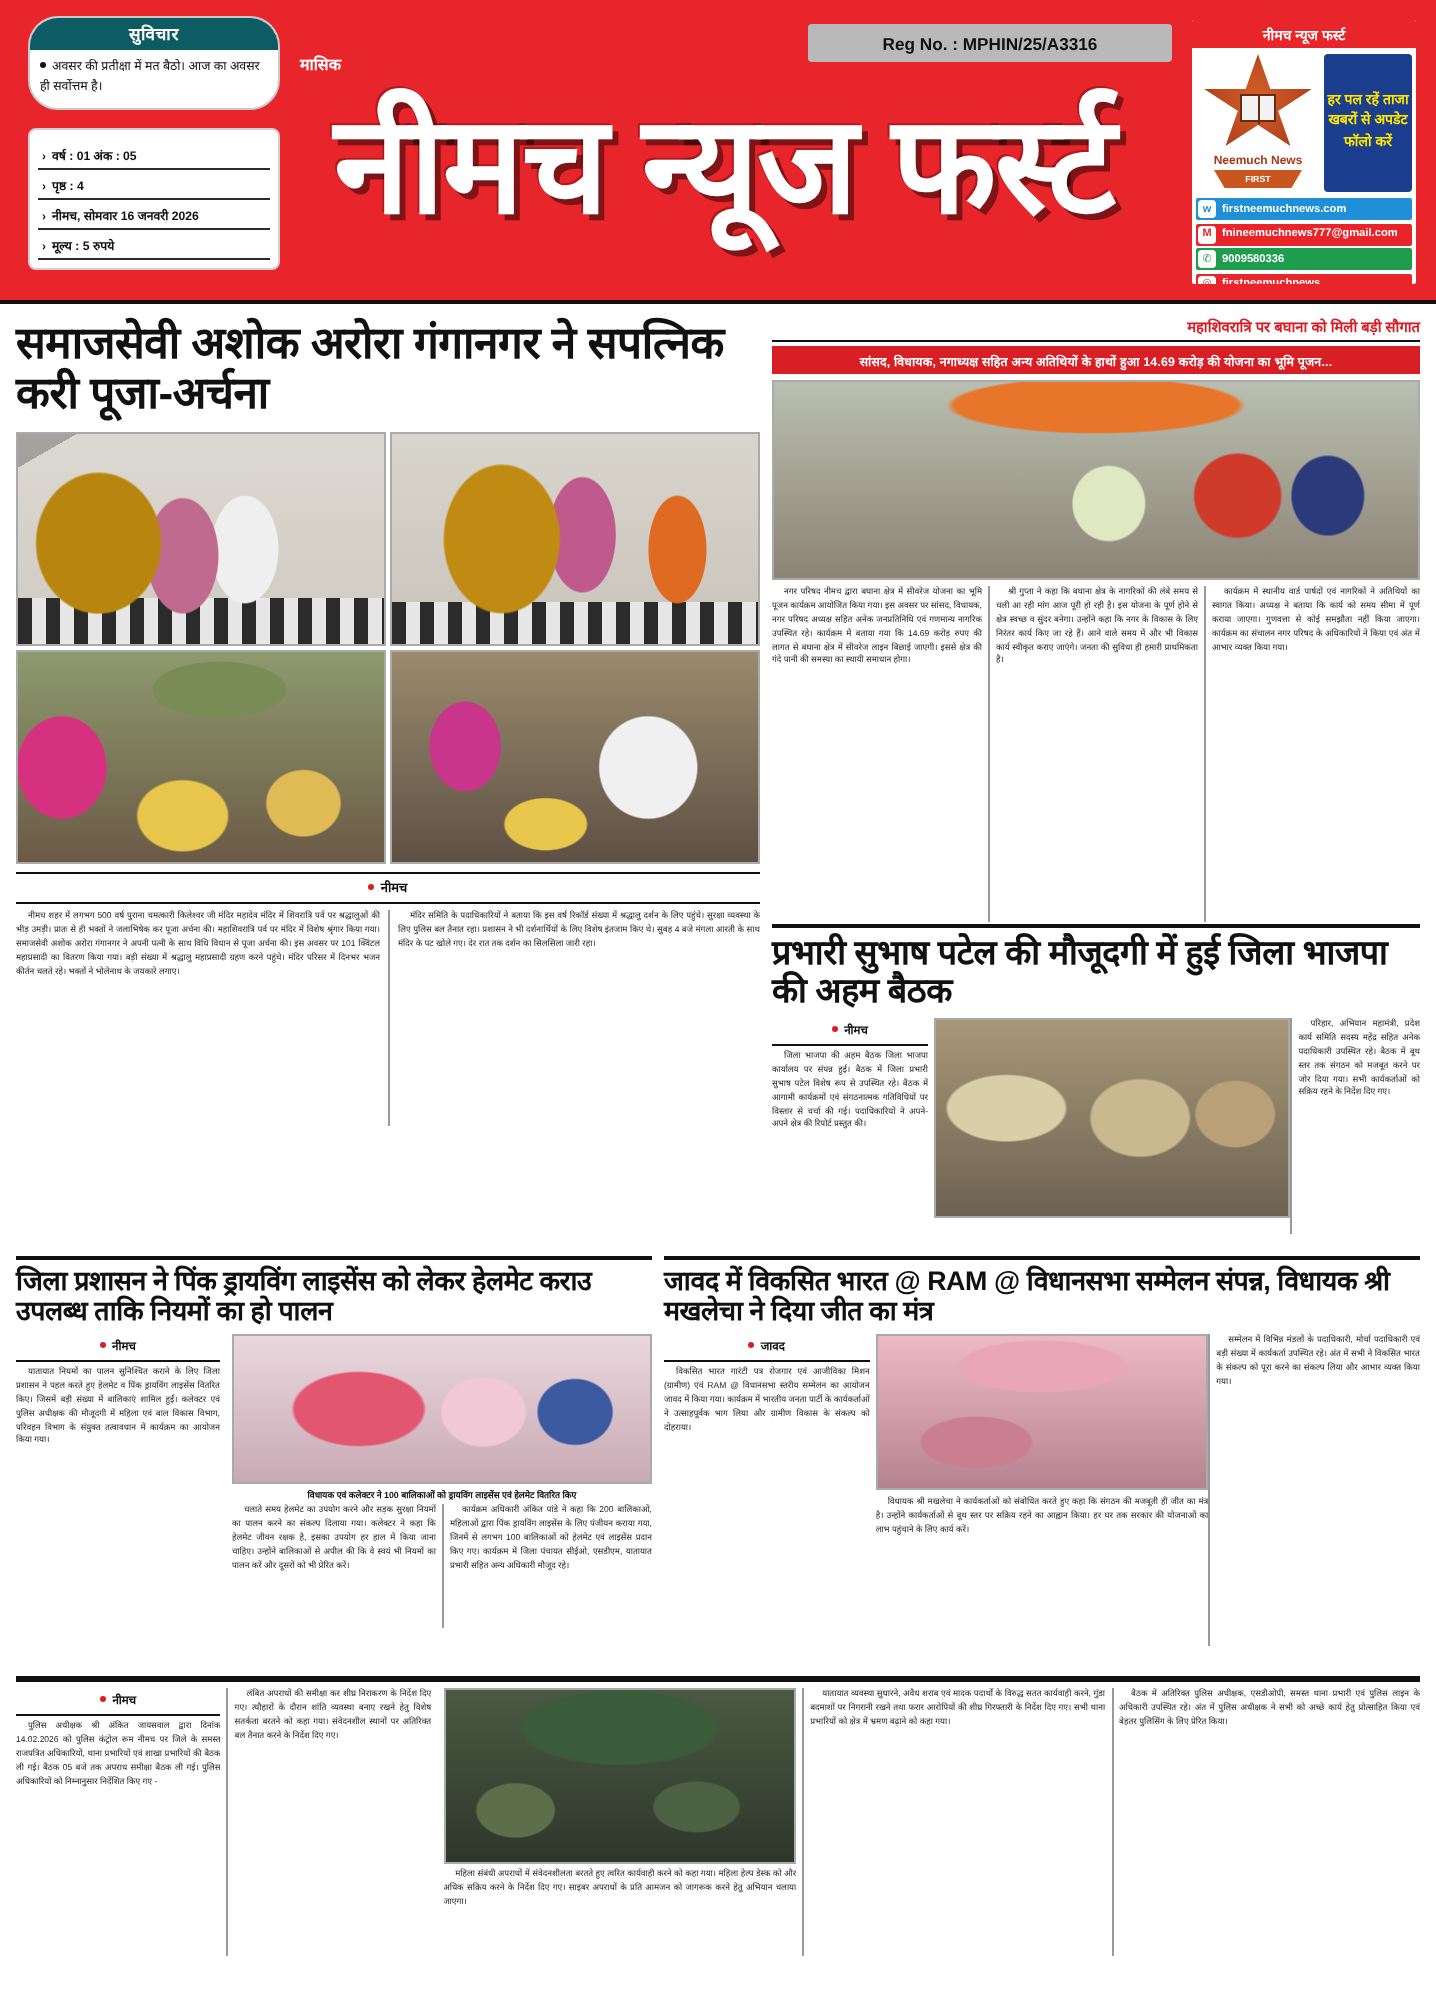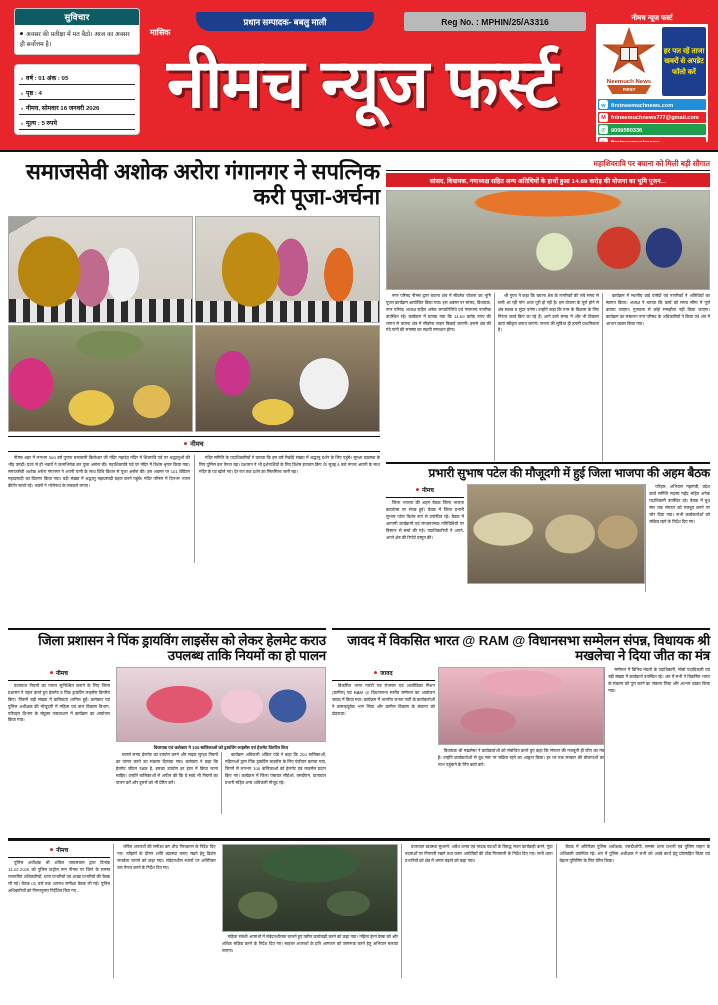--- a/index.html
+++ b/index.html
@@ -13,21 +13,21 @@
   .page { position: relative; width: 718px; height: 1005px; background: #fff; }
 
   
   .masthead {
     position: relative; width: 718px; height: 152px;
     background: #e8252a;
     border-bottom: 2px solid #111;
   }
   .mh-left { position: absolute; left: 14px; top: 8px; width: 126px; }
   .suvichar-box {
-    background: #fff; border-radius: 3px; overflow: hidden;
+    background: #fff; border-radius: 15px; overflow: hidden;
     border: 1px solid #c9c9c9;
   }
   .suvichar-title {
     background: #0d5c63; color: #fff; font-size: 8.5px; font-weight: bold;
     text-align: center; padding: 2px 0 3px; letter-spacing: .3px;
   }
   .suvichar-body {
     padding: 4px 5px 6px 5px; font-size: 6.2px; line-height: 1.55;
     color: #111; position: relative; text-align: left;
   }
@@ -136,21 +136,21 @@
   .c-wa .cico { background: #fff; color: #1f9d4e; }
   .c-ig { background: #e8252a; }
   .c-ig .cico { background: #fff; color: #e8252a; }
 
   
   .hline { border-top: 1px solid #111; }
   .hline-thick { border-top: 2.5px solid #111; }
   .col-sep { border-left: .6px solid #9a9a9a; }
 
   .lead-head {
-    font-weight: bold; color: #111; text-align: right; line-height: 1.12;
+    font-weight: bold; color: #111; text-align: left; line-height: 1.12;
     letter-spacing: -.2px;
   }
   .kicker-red {
     color: #d81f26; font-weight: bold; text-align: right; font-size: 7.4px;
   }
   .blue-band {
     background: #1764b4; color: #fff; font-weight: bold; text-align: center;
     font-size: 10.5px; line-height: 1.3; padding: 4px 6px;
   }
   .red-band {
@@ -280,21 +280,20 @@
           <span class="arw">›</span><span>नीमच, सोमवार 16 जनवरी 2026</span>
         </div>
         <div class="info-row">
           <span class="arw">›</span><span>मूल्य : 5 रुपये</span>
         </div>
       </div>
     </div>
 
     <div class="mh-masik">मासिक</div>
 
-    <div class="mh-editor">प्रधान सम्पादक- बबलु माली</div>
 
     <div class="mh-reg">Reg No. : MPHIN/25/A3316</div>
 
     <div class="mh-title">नीमच न्यूज फर्स्ट</div>
 
     <div class="mh-right">
       <div class="mhr-title">नीमच न्यूज फर्स्ट</div>
       <div class="mhr-body">
         <div class="logo-shield">
           <div class="shield-star">
@@ -371,21 +370,21 @@
         <p>श्री गुप्ता ने कहा कि बघाना क्षेत्र के नागरिकों की लंबे समय से चली आ रही मांग आज पूरी हो रही है। इस योजना के पूर्ण होने से क्षेत्र स्वच्छ व सुंदर बनेगा। उन्होंने कहा कि नगर के विकास के लिए निरंतर कार्य किए जा रहे हैं। आने वाले समय में और भी विकास कार्य स्वीकृत कराए जाएंगे। जनता की सुविधा ही हमारी प्राथमिकता है।</p>
       </div>
       <div class="body-txt col-sep" style="width:33.33%; padding-left:3px;">
         <p>कार्यक्रम में स्थानीय वार्ड पार्षदों एवं नागरिकों ने अतिथियों का स्वागत किया। अध्यक्ष ने बताया कि कार्य को समय सीमा में पूर्ण कराया जाएगा। गुणवत्ता से कोई समझौता नहीं किया जाएगा। कार्यक्रम का संचालन नगर परिषद के अधिकारियों ने किया एवं अंत में आभार व्यक्त किया गया।</p>
       </div>
     </div>
   </div>
 
   <div class="sec" style="left:386px; top:462px; width:324px;">
     <div class="hline-thick"></div>
-    <div class="lead-head" style="font-size:12px; padding:3px 0 3px;">प्रभारी सुभाष पटेल की मौजूदगी में हुई जिला भाजपा की अहम बैठक</div>
+    <div class="lead-head" style="font-size:17px; padding:3px 0 3px;">प्रभारी सुभाष पटेल की मौजूदगी में हुई जिला भाजपा की अहम बैठक</div>
 
     <div style="display:flex; margin-top:1px;">
       <div style="width:25%; padding-right:3px;">
         <div class="dateline" style="font-size:5.8px;">
           <span class="dot"></span><span>नीमच</span>
         </div>
         <div class="hline"></div>
         <div class="body-txt" style="height:92px; margin-top:2px;">
           <p>जिला भाजपा की अहम बैठक जिला भाजपा कार्यालय पर संपन्न हुई। बैठक में जिला प्रभारी सुभाष पटेल विशेष रूप से उपस्थित रहे। बैठक में आगामी कार्यक्रमों एवं संगठनात्मक गतिविधियों पर विस्तार से चर्चा की गई। पदाधिकारियों ने अपने-अपने क्षेत्र की रिपोर्ट प्रस्तुत की।</p>
         </div>

